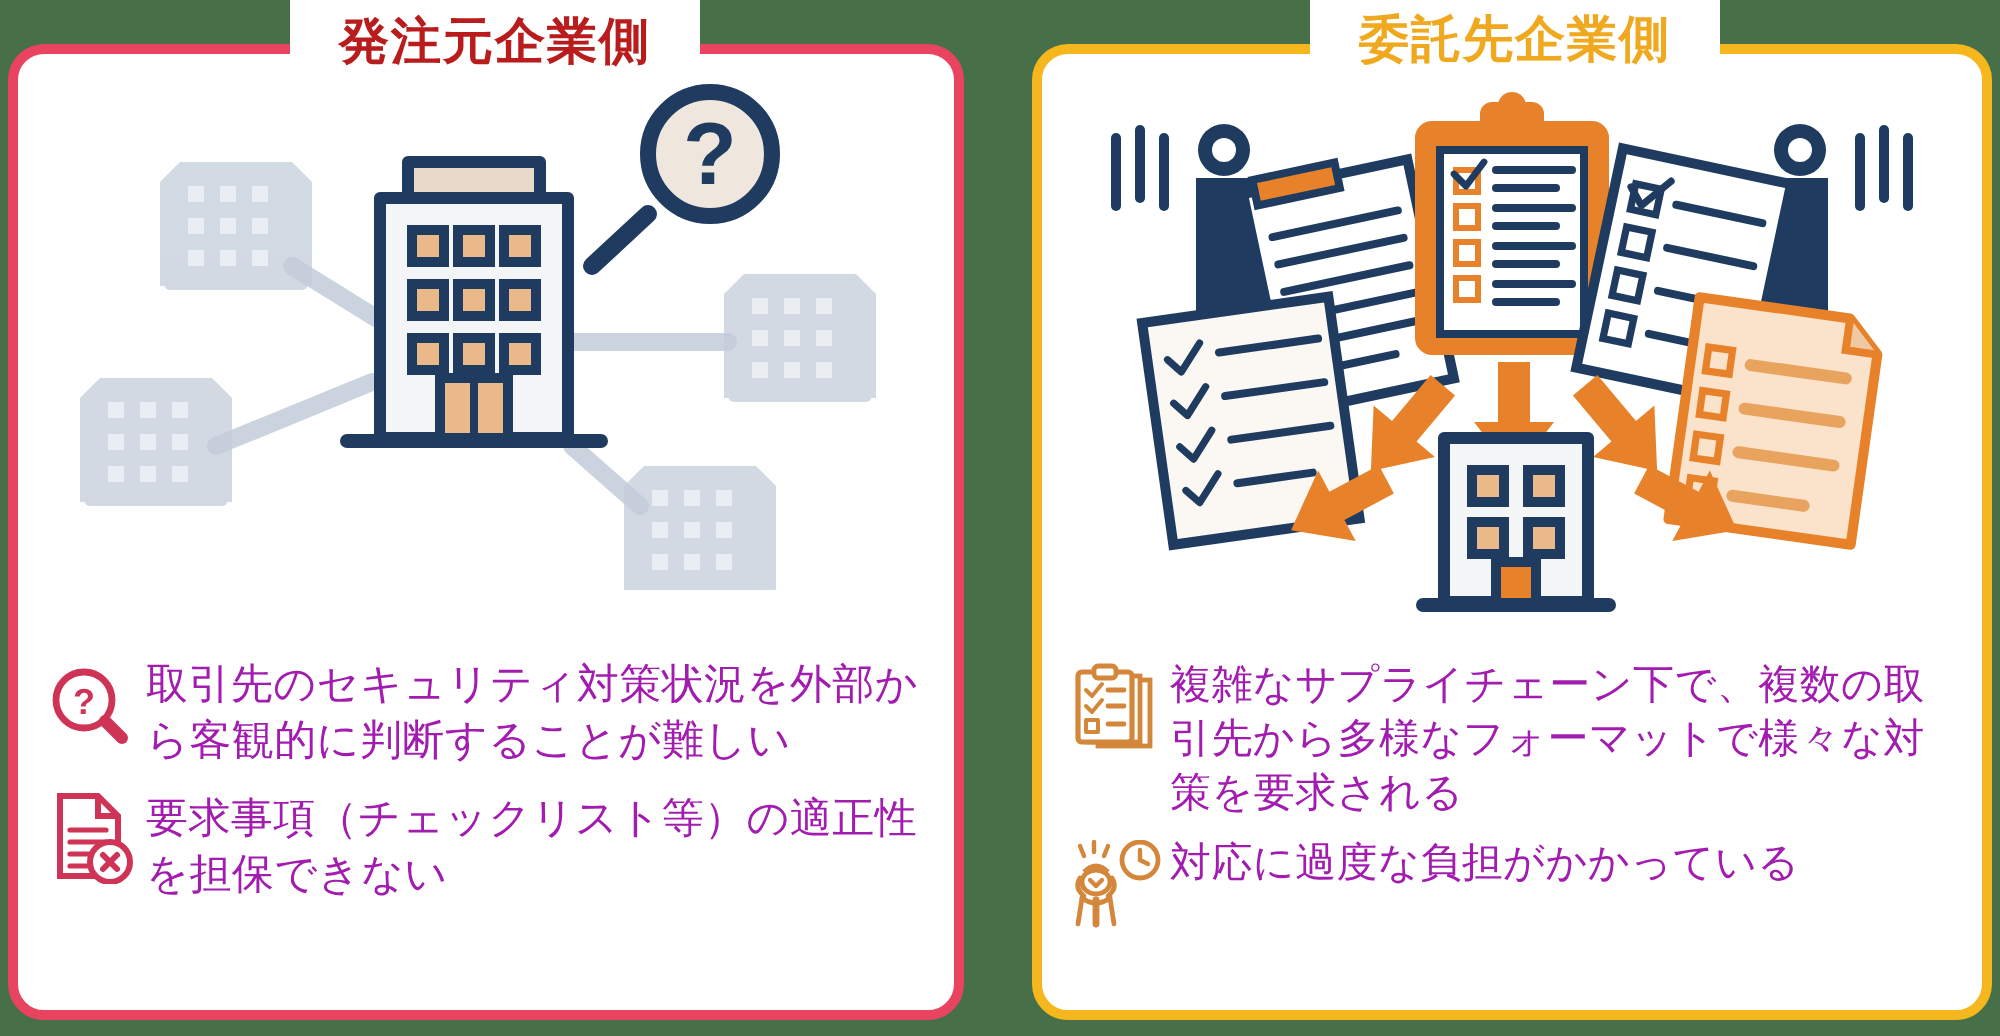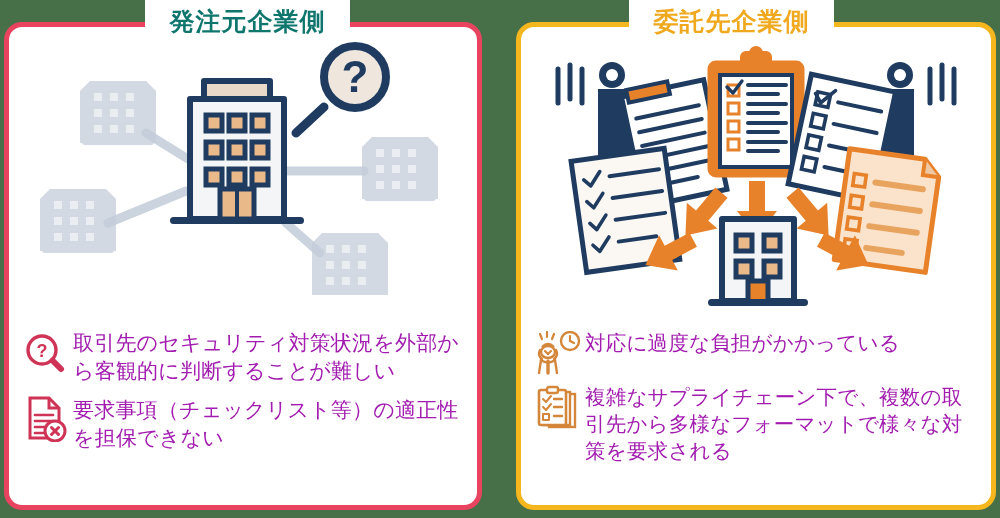--- a/index.html
+++ b/index.html
@@ -33,22 +33,22 @@
     z-index:5;
   }
   .title-chip span{
     font-size:25px;
     font-weight:bold;
     letter-spacing:1px;
     line-height:1;
     white-space:nowrap;
   }
   .title-chip.left{left:145px;width:205px;}
-  .title-chip.right{left:629px;width:205px;}
-  .title-chip.left span{color:#0f766e;}
+  .title-chip.right{left:655px;width:205px;font-family:Liberation Mono, monospace;}
+  .title-chip.left span{color:#b91c1c;}
   .title-chip.right span{color:#f0a91e;}
 
   
   .illus{
     position:absolute;
     left:0;right:0;top:14px;
     height:290px;
   }
   .illus svg{display:block;margin:0 auto;}
 
@@ -366,20 +366,42 @@
           <rect x="202" y="240" width="20" height="22" fill="#e8822a" stroke="#1f3c60" stroke-width="5"></rect>
           <rect x="162" y="258" width="100" height="7" rx="3.5" fill="#1f3c60"></rect>
         </g>
       </svg>
     </div>
 
     <div class="bullets right">
 
       <div class="bullet">
         <div class="bicon">
+          <svg width="48" height="48" viewBox="0 0 48 48">
+            <rect x="16" y="9" width="26" height="33" fill="#ffffff" stroke="#d4873a" stroke-width="2.4"></rect>
+            <rect x="11" y="7" width="26" height="33" fill="#ffffff" stroke="#d4873a" stroke-width="2.4"></rect>
+            <rect x="6" y="5" width="27" height="35" rx="2" fill="#ffffff" stroke="#d4873a" stroke-width="2.6"></rect>
+            <rect x="14" y="2" width="11" height="6" rx="2" fill="#ffffff" stroke="#d4873a" stroke-width="2.4"></rect>
+            <g fill="none" stroke="#d4873a" stroke-width="2" stroke-linecap="round" stroke-linejoin="round">
+              <path d="M10 14 l3 3 l5 -6"></path>
+              <path d="M10 22 l3 3 l5 -6"></path>
+              <rect x="10" y="29" width="6" height="6"></rect>
+            </g>
+            <g stroke="#d4873a" stroke-width="2.4" stroke-linecap="round">
+              <line x1="21" y1="14" x2="29" y2="14"></line>
+              <line x1="21" y1="22" x2="29" y2="22"></line>
+              <line x1="21" y1="31" x2="29" y2="31"></line>
+            </g>
+          </svg>
+        </div>
+        <div class="btext">複雑なサプライチェーン下で、複数の取引先から多様なフォーマットで様々な対策を要求される</div>
+      </div>
+
+      <div class="bullet">
+        <div class="bicon">
           <svg width="50" height="44" viewBox="0 0 50 44">
             <g stroke="#d4873a" stroke-width="2.2" stroke-linecap="round">
               <line x1="10" y1="8" x2="8" y2="3"></line>
               <line x1="15" y1="6" x2="15" y2="1"></line>
               <line x1="20" y1="8" x2="22" y2="3"></line>
             </g>
             <circle cx="38" cy="10" r="9" fill="none" stroke="#d4873a" stroke-width="2.4"></circle>
             <g stroke="#d4873a" stroke-width="2.2" stroke-linecap="round">
               <line x1="38" y1="5" x2="38" y2="10"></line>
               <line x1="38" y1="10" x2="42" y2="12"></line>
@@ -393,42 +415,20 @@
             <path d="M8 19 q-3 5 2 9" fill="none" stroke="#d4873a" stroke-width="2.4" stroke-linecap="round"></path>
             <path d="M24 19 q3 5 -2 9" fill="none" stroke="#d4873a" stroke-width="2.4" stroke-linecap="round"></path>
             <path d="M9 29 q7 5 14 0 l2 13" fill="none" stroke="#d4873a" stroke-width="2.4" stroke-linecap="round"></path>
             <path d="M9 29 l-2 13" fill="none" stroke="#d4873a" stroke-width="2.4" stroke-linecap="round"></path>
             <line x1="16" y1="30" x2="16" y2="42" stroke="#d4873a" stroke-width="3.4" stroke-linecap="round"></line>
           </svg>
         </div>
         <div class="btext">対応に過度な負担がかかっている</div>
       </div>
 
-      <div class="bullet">
-        <div class="bicon">
-          <svg width="48" height="48" viewBox="0 0 48 48">
-            <rect x="16" y="9" width="26" height="33" fill="#ffffff" stroke="#d4873a" stroke-width="2.4"></rect>
-            <rect x="11" y="7" width="26" height="33" fill="#ffffff" stroke="#d4873a" stroke-width="2.4"></rect>
-            <rect x="6" y="5" width="27" height="35" rx="2" fill="#ffffff" stroke="#d4873a" stroke-width="2.6"></rect>
-            <rect x="14" y="2" width="11" height="6" rx="2" fill="#ffffff" stroke="#d4873a" stroke-width="2.4"></rect>
-            <g fill="none" stroke="#d4873a" stroke-width="2" stroke-linecap="round" stroke-linejoin="round">
-              <path d="M10 14 l3 3 l5 -6"></path>
-              <path d="M10 22 l3 3 l5 -6"></path>
-              <rect x="10" y="29" width="6" height="6"></rect>
-            </g>
-            <g stroke="#d4873a" stroke-width="2.4" stroke-linecap="round">
-              <line x1="21" y1="14" x2="29" y2="14"></line>
-              <line x1="21" y1="22" x2="29" y2="22"></line>
-              <line x1="21" y1="31" x2="29" y2="31"></line>
-            </g>
-          </svg>
-        </div>
-        <div class="btext">複雑なサプライチェーン下で、複数の取引先から多様なフォーマットで様々な対策を要求される</div>
-      </div>
-
     </div>
   </div>
 
   <div class="title-chip left">
     <span>発注元企業側</span>
   </div>
   <div class="title-chip right">
     <span>委託先企業側</span>
   </div>
 

